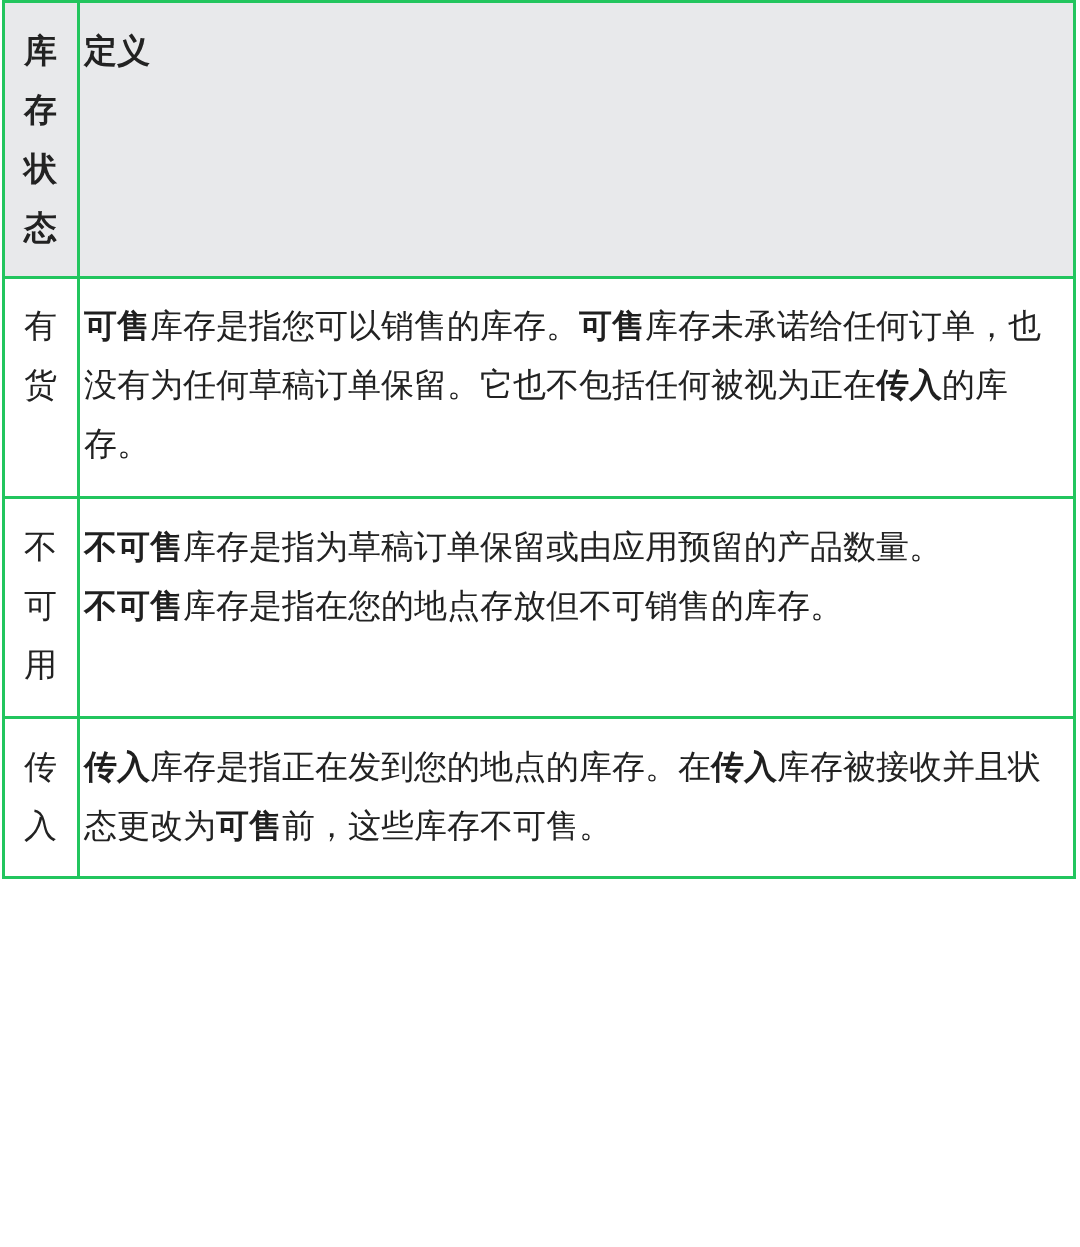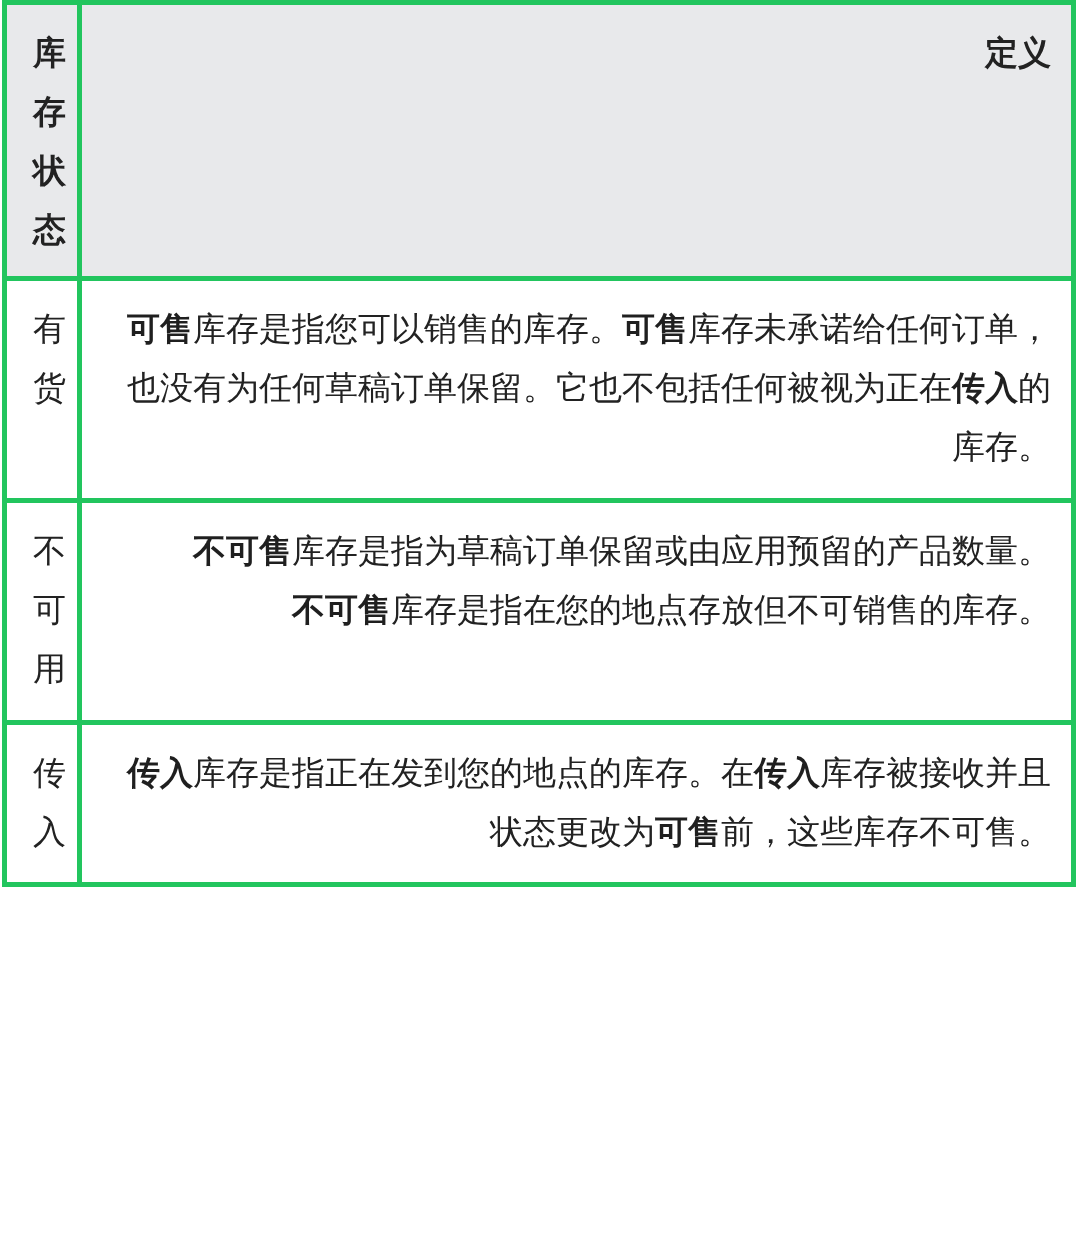--- a/index.html
+++ b/index.html
@@ -18,45 +18,45 @@
     position: absolute;
     left: 2px;
     top: 0px;
     width: 1074px;
     border-collapse: collapse;
     table-layout: fixed;
     font-size: 33px;
     line-height: 59px;
   }
   table.inv td, table.inv th {
-    border: 5px solid #22c55e;
+    border: 3px solid #22c55e;
     vertical-align: top;
-    text-align: right;
+    text-align: left;
     padding: 0;
   }
   table.inv col.c1 { width: 75px; }
   table.inv th {
     background: #e8e9eb;
     font-weight: 600;
     height: 276px;
     box-sizing: border-box;
   }
   .cell1 {
     padding: 18px 0 0 19px;
     word-break: break-all;
     width: 40px;
   }
   .cell2 {
-    padding: 18px 20px 0 18px;
+    padding: 18px 20px 0 4px;
   }
   th .cell1, th .cell2 { padding-top: 18px; }
   td .cell1 { font-weight: 400; }
   b { font-weight: 700; color: #1f1f1f; }
   tr.r1 td { height: 158px; }
-  tr.r2 td { height: 217px; }
+  tr.r2 td { height: 217px; font-family: Liberation Serif, serif; }
   tr.r3 td { height: 217px; }
   tr.r4 td { height: 217px; }
   tr.r5 td { height: 157px; }
 </style>
 </head>
 <body>
 
 <table class="inv">
   <colgroup>
       <col class="c1">

